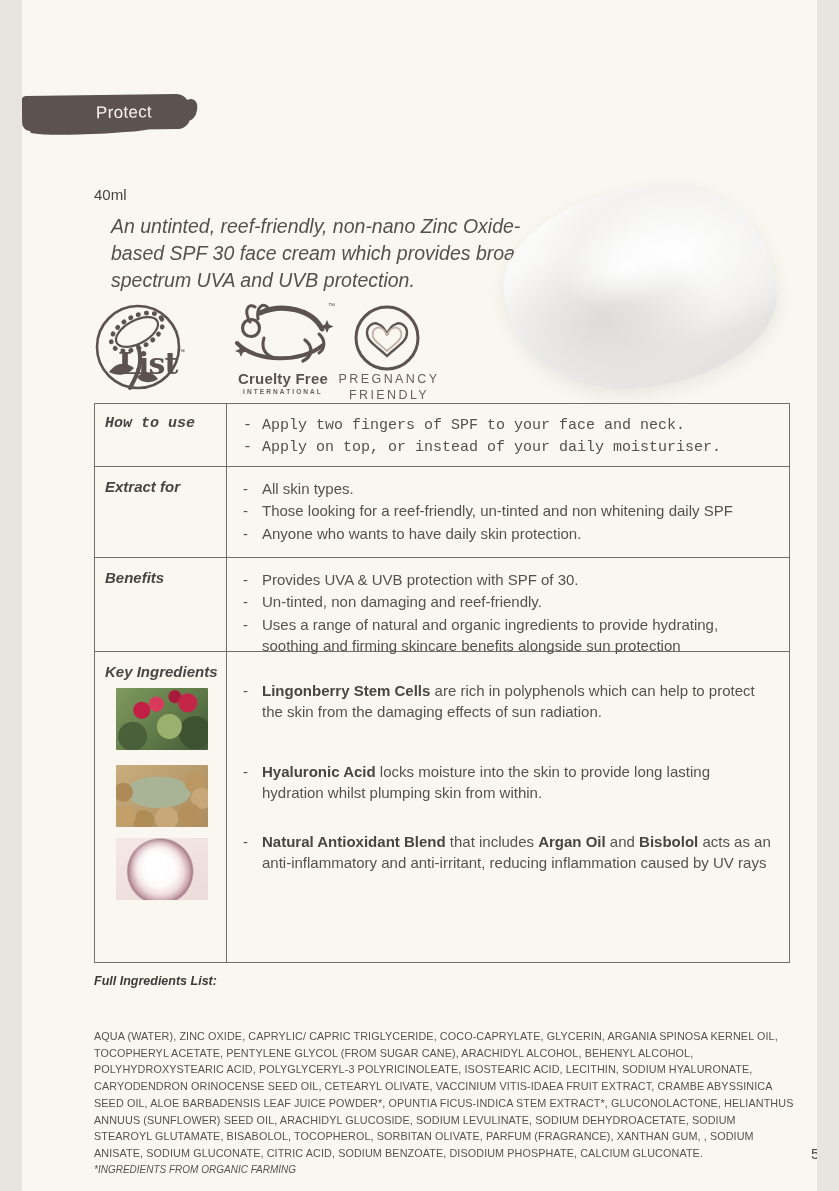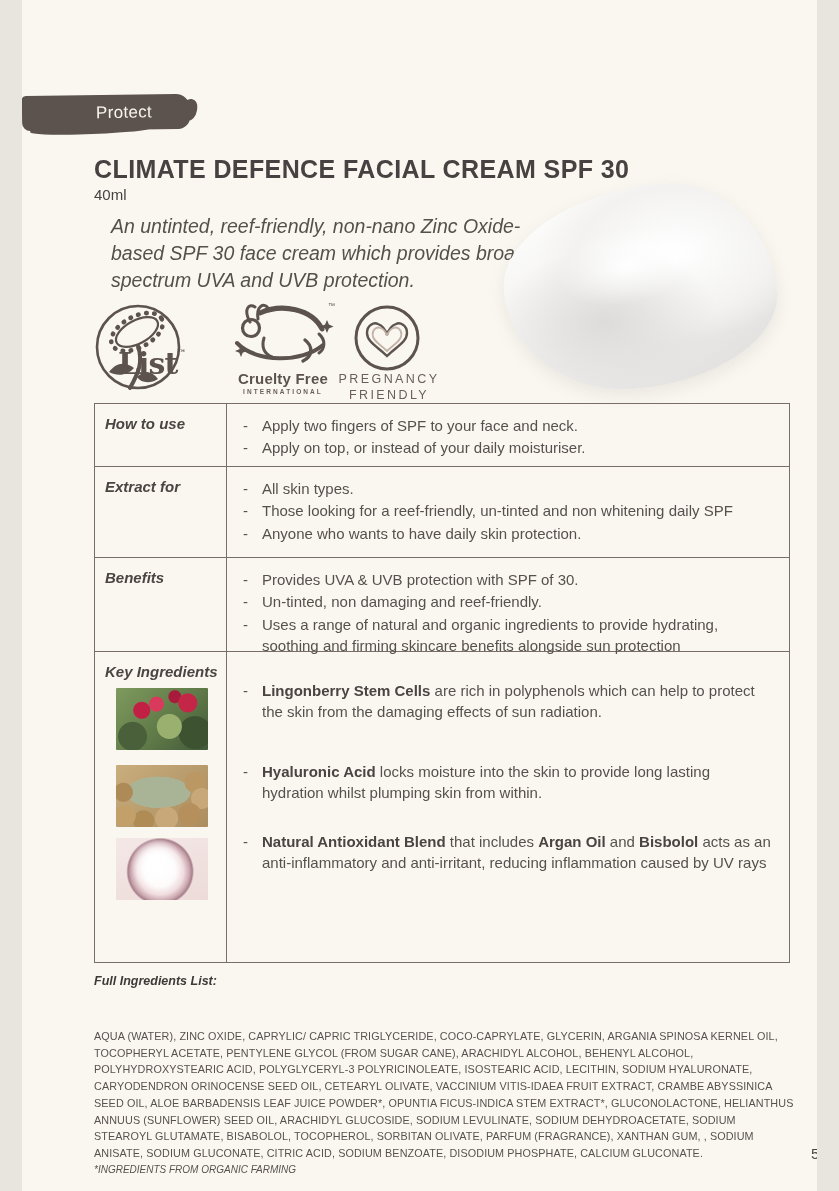--- a/index.html
+++ b/index.html
@@ -56,21 +56,21 @@
   .badge-pregnancy{left:316px;top:304px;width:102px;height:100px;text-align:center;}
   .pf-line{font-size:12.5px;letter-spacing:2.4px;color:#6B6059;font-weight:500;}
   .pf-line+.pf-line{margin-top:2px;}
 
   
   .info-table{position:absolute;left:72px;top:403px;width:696px;height:560px;
       display:grid;grid-template-columns:131px 1fr;grid-template-rows:62px 91px 94px auto;
       border:1px solid var(--line);}
   .cell{border-left:1px solid var(--line);border-top:1px solid var(--line);}
   .cell.first-col{border-left:none;}
-  .cell.first-row{border-top:none;}
+  .cell.first-row{border-top:none;font-family:Liberation Mono, monospace;}
   .label-cell{padding:11px 8px 0 10px;font-size:15px;font-style:italic;font-weight:600;color:#4A4442;position:relative;}
   .bullets{list-style:none;padding:11px 16px 0 13px;}
   .bullets li{position:relative;padding-left:22px;font-size:15px;line-height:1.42;color:var(--body);margin-bottom:1px;}
   .bullets li::before{content:'-';position:absolute;left:3px;color:var(--body);}
   .rich{padding-top:28px;}
   .rich li b{font-weight:700;color:#4A4442;}
   .rich li:nth-child(2){margin-top:38px;}
   .rich li:nth-child(3){margin-top:28px;}
   .rich li:nth-child(4){margin-top:32px;}
 
@@ -110,21 +110,20 @@
 </style>
 </head>
 <body>
 
 <div class="sheet">
 
   <div class="banner">
     <span class="label">Protect</span>
   </div>
 
-  <h1 class="title">CLIMATE DEFENCE FACIAL CREAM SPF 30</h1>
   <div class="size">40ml</div>
   <p class="desc">An untinted, reef-friendly, non-nano Zinc Oxide-based SPF 30 face cream which provides broad spectrum UVA and UVB protection.</p>
 
   <div class="swatch"></div>
 
   <div class="badge badge-vegan">
     <svg width="128" height="100" viewBox="0 0 128 100">
       <circle cx="46" cy="45" r="41" fill="none" stroke="#5C524E" stroke-width="2.6"></circle>
       <g transform="translate(45,30) rotate(-28)">
         <ellipse rx="23" ry="11.5" fill="none" stroke="#5C524E" stroke-width="2.2"></ellipse>

